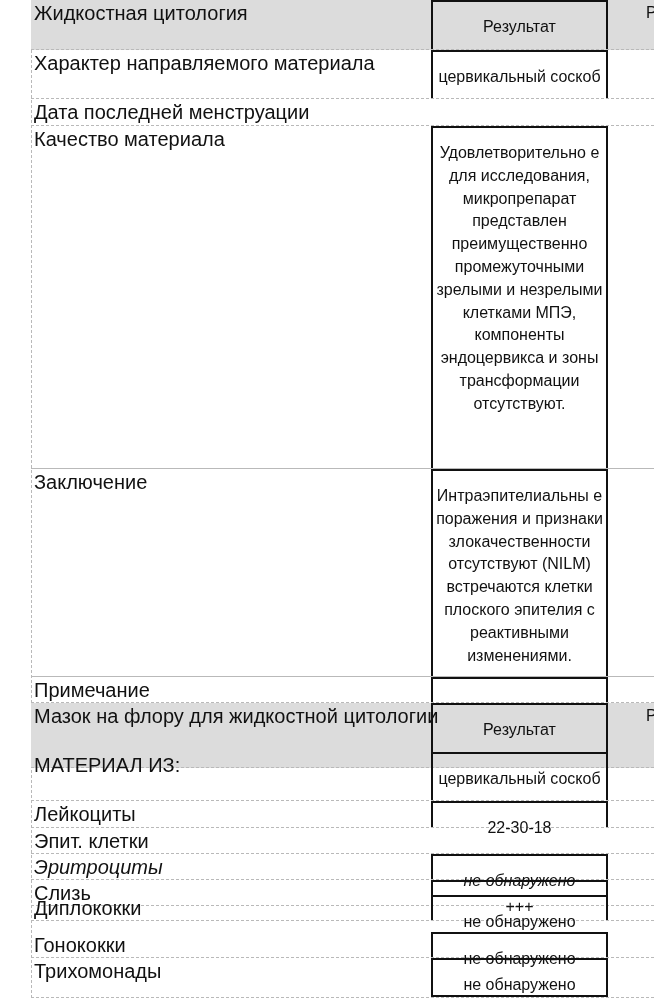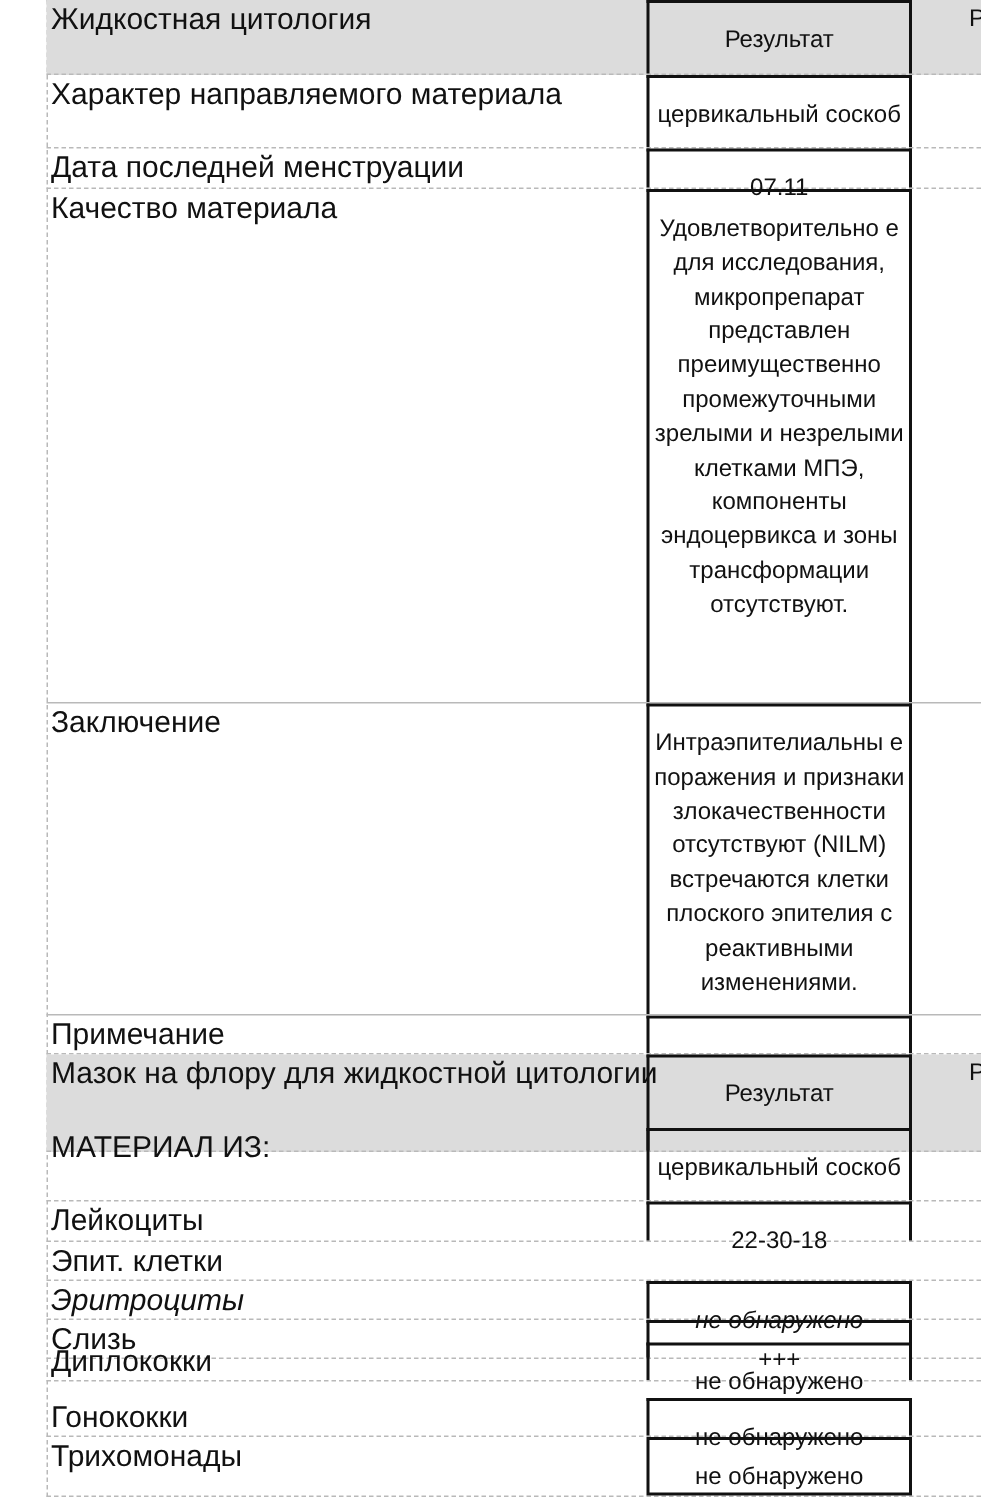--- a/index.html
+++ b/index.html
@@ -39,21 +39,20 @@
     <span class="ref">Ре</span>
   </div>
 
   <div class="row" style="top:50px;height:49px;">
     <span class="label">Характер направляемого материала</span>
     <div class="result">цервикальный соскоб</div>
   </div>
 
   <div class="row" style="top:99px;height:27px;">
     <span class="label">Дата последней менструации</span>
-    <div class="result">07.11</div>
   </div>
 
   <div class="row solid-bottom" style="top:126px;height:343px;">
     <span class="label">Качество материала</span>
     <div class="result">Удовлетворительно е для исследования, микропрепарат представлен преимущественно промежуточными зрелыми и незрелыми клетками МПЭ, компоненты эндоцервикса и зоны трансформации отсутствуют.</div>
   </div>
 
   <div class="row" style="top:677px;height:26px;">
     <span class="label">Примечание</span>
     <div class="result"></div>

